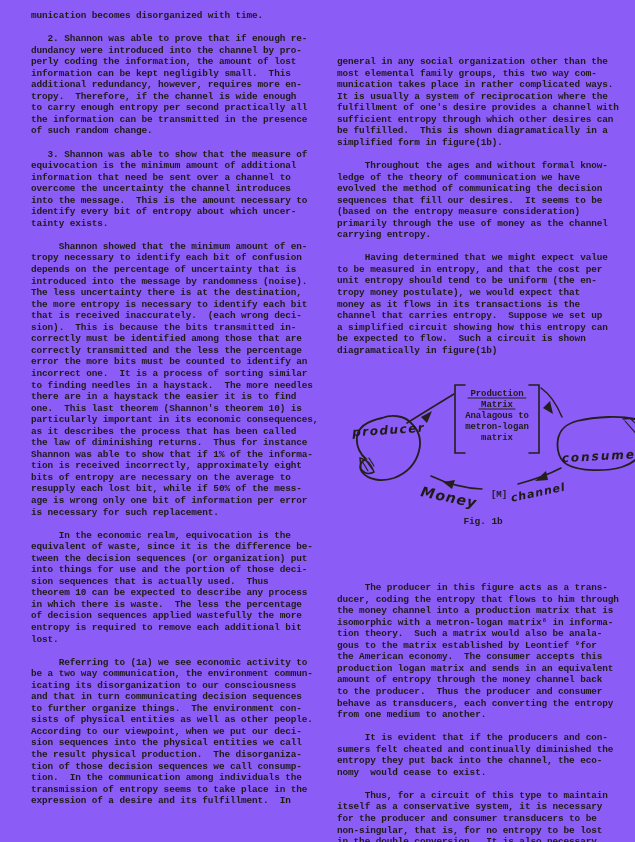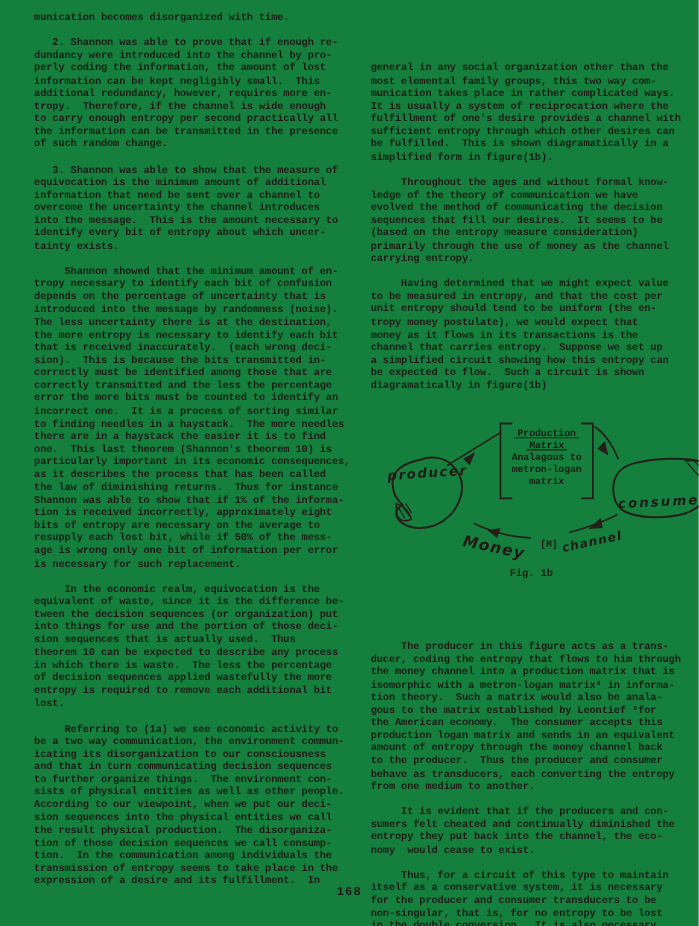--- a/index.html
+++ b/index.html
@@ -5,21 +5,21 @@
   html,body{margin:0;padding:0;}
   body{
     width:635px;height:842px;
     background:#f6f4ee;
     font-family:"Liberation Mono","DejaVu Sans Mono",monospace;
     position:relative;
     overflow:hidden;
   }
   .page{
     position:absolute;inset:0;
-    background:#15803d;
+    background:#8b5cf6;
   }
   .col{
     position:absolute;top:10px;
     white-space:pre;
     font-size:9.4px;
     line-height:11.55px;
     font-weight:bold;
     color:#1e1b17;
     letter-spacing:-0.1px;
   }
@@ -231,14 +231,13 @@
 nomy  would cease to exist.
 
      Thus, for a circuit of this type to maintain
 itself as a conservative system, it is necessary
 for the producer and consumer transducers to be
 non-singular, that is, for no entropy to be lost
 in the double conversion.  It is also necessary
 for both the production channel and the money chan-</div>
   </div>
 
-  <div class="page-number">168</div>
 </div>
 
 </body></html>

